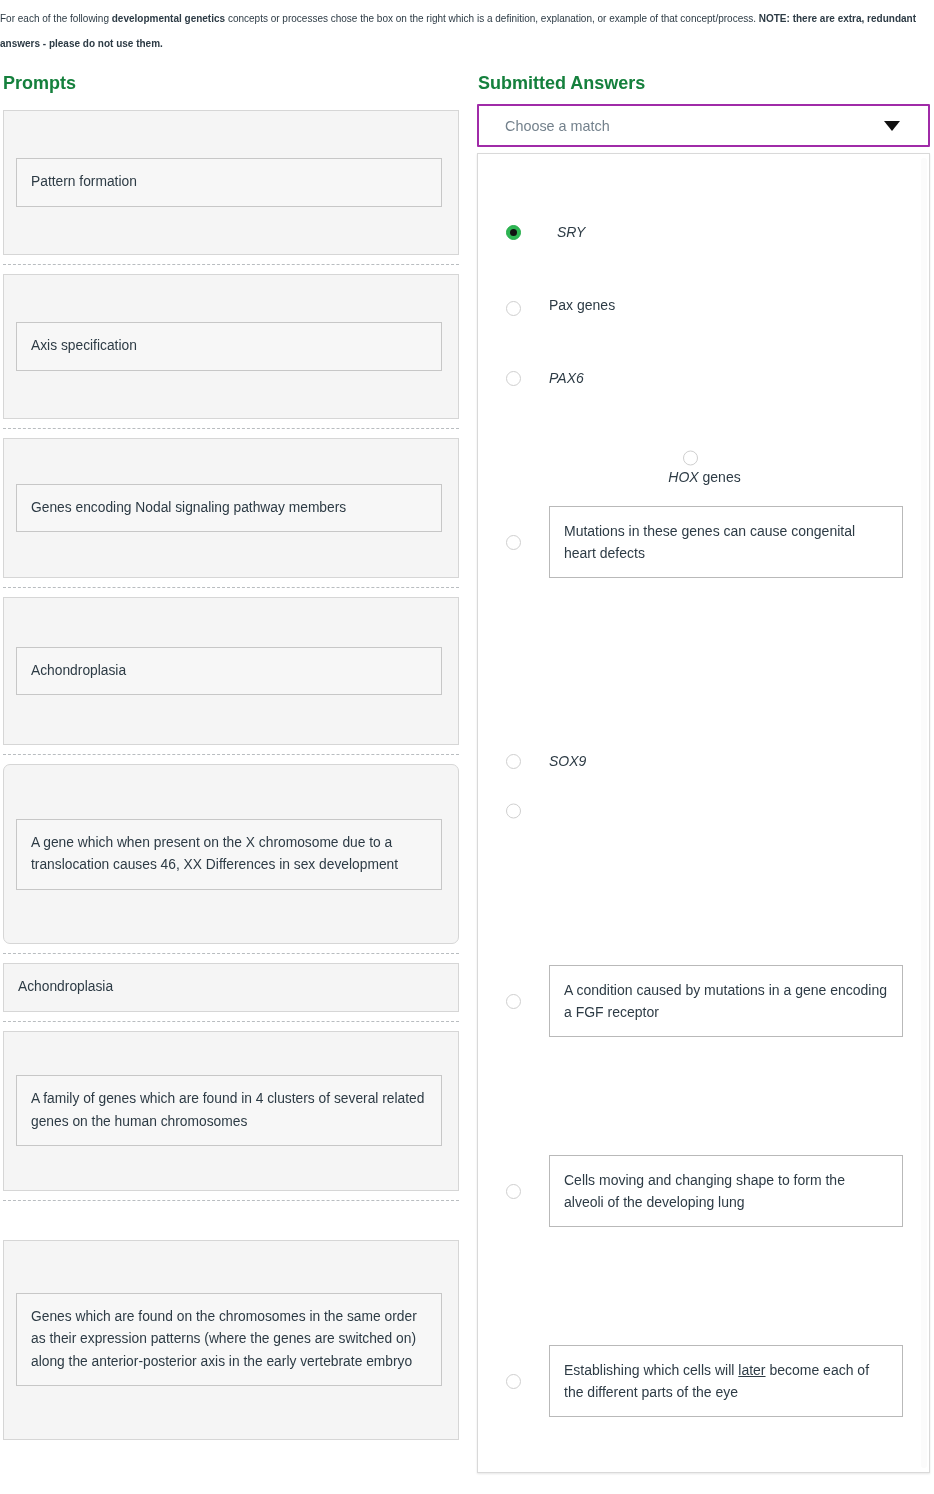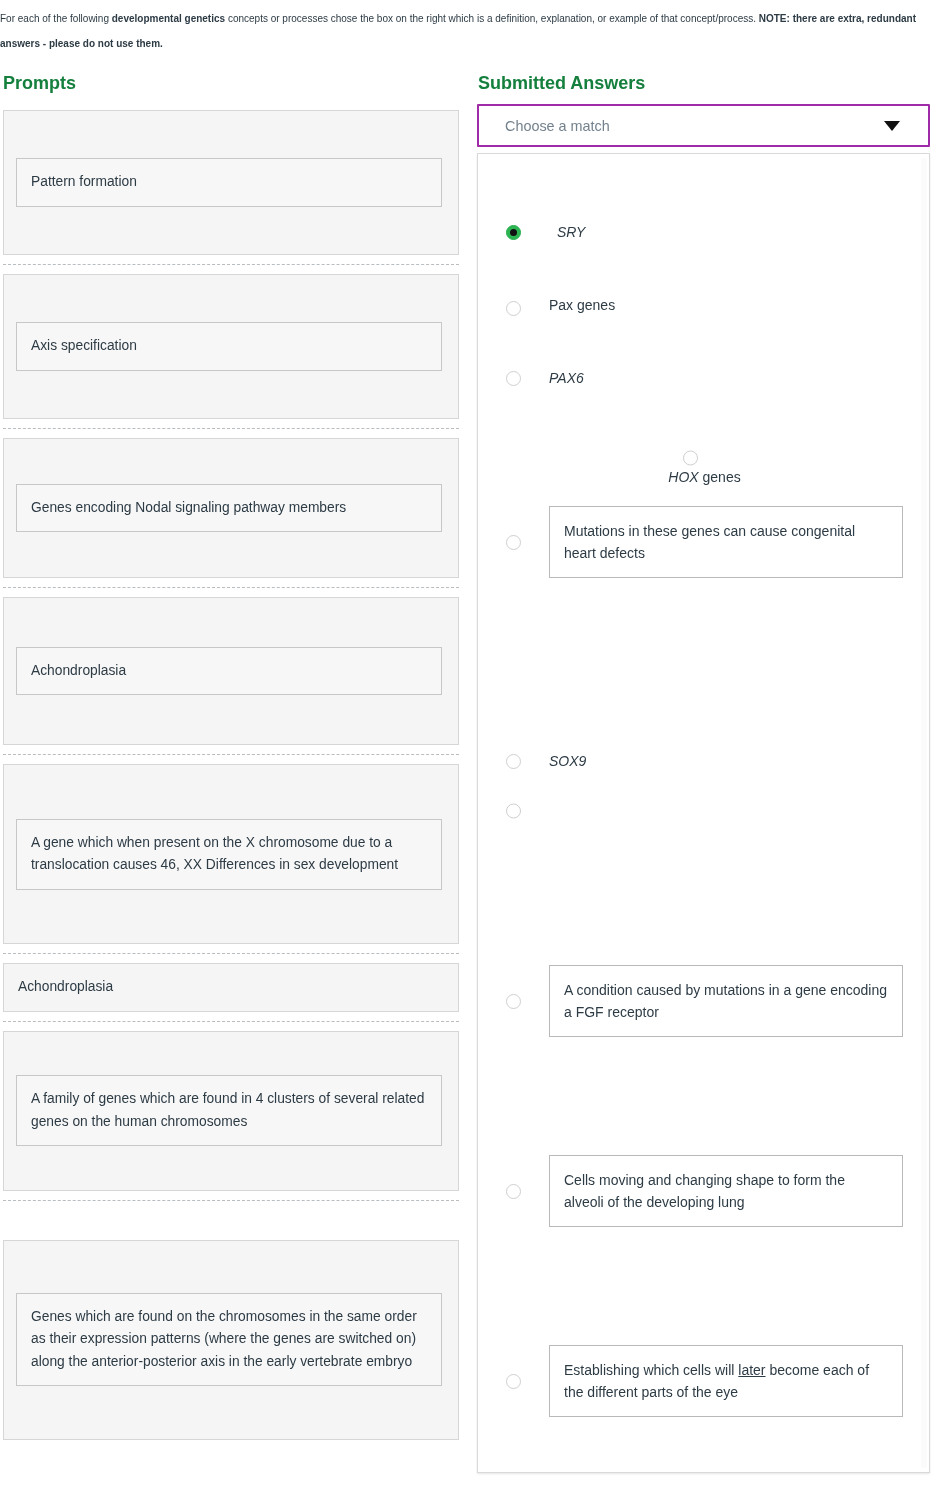--- a/index.html
+++ b/index.html
@@ -203,21 +203,21 @@
       <div class="prompt-outer" style="min-height: 140px;">
         <div class="prompt-inner">Genes encoding Nodal signaling pathway members</div>
       </div>
     </div>
     <div class="prompt-row">
       <div class="prompt-outer" style="min-height: 148px;">
         <div class="prompt-inner">Achondroplasia</div>
       </div>
     </div>
     <div class="prompt-row">
-      <div class="prompt-outer" style="min-height: 180px;">
+      <div class="prompt-outer" style="min-height: 180px; border-radius: 7px;">
         <div class="prompt-inner">A gene which when present on the X chromosome due to a translocation causes 46, XX Differences in sex development</div>
       </div>
     </div>
     <div class="prompt-row">
       <div class="prompt-outer bare" style="min-height: 44px;">
         <div class="prompt-inner">Achondroplasia</div>
       </div>
     </div>
     <div class="prompt-row">
       <div class="prompt-outer" style="min-height: 160px;">

